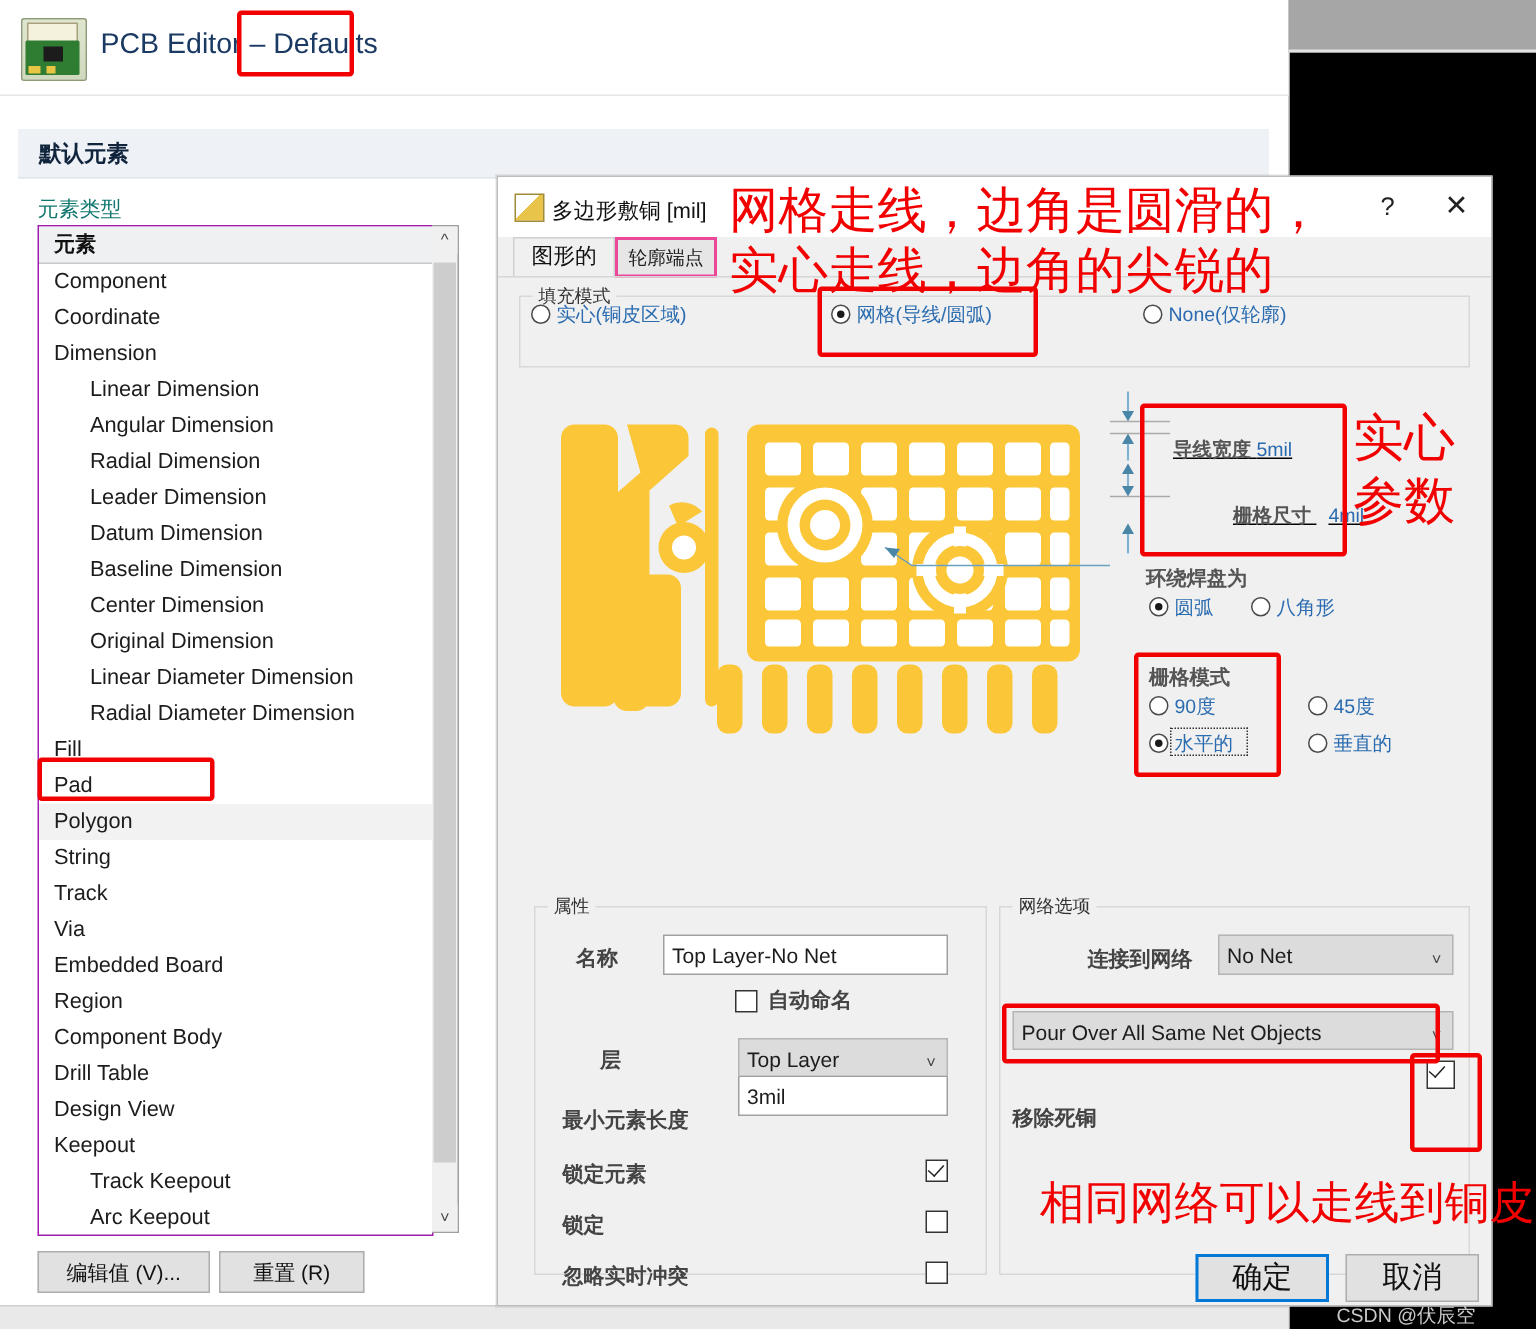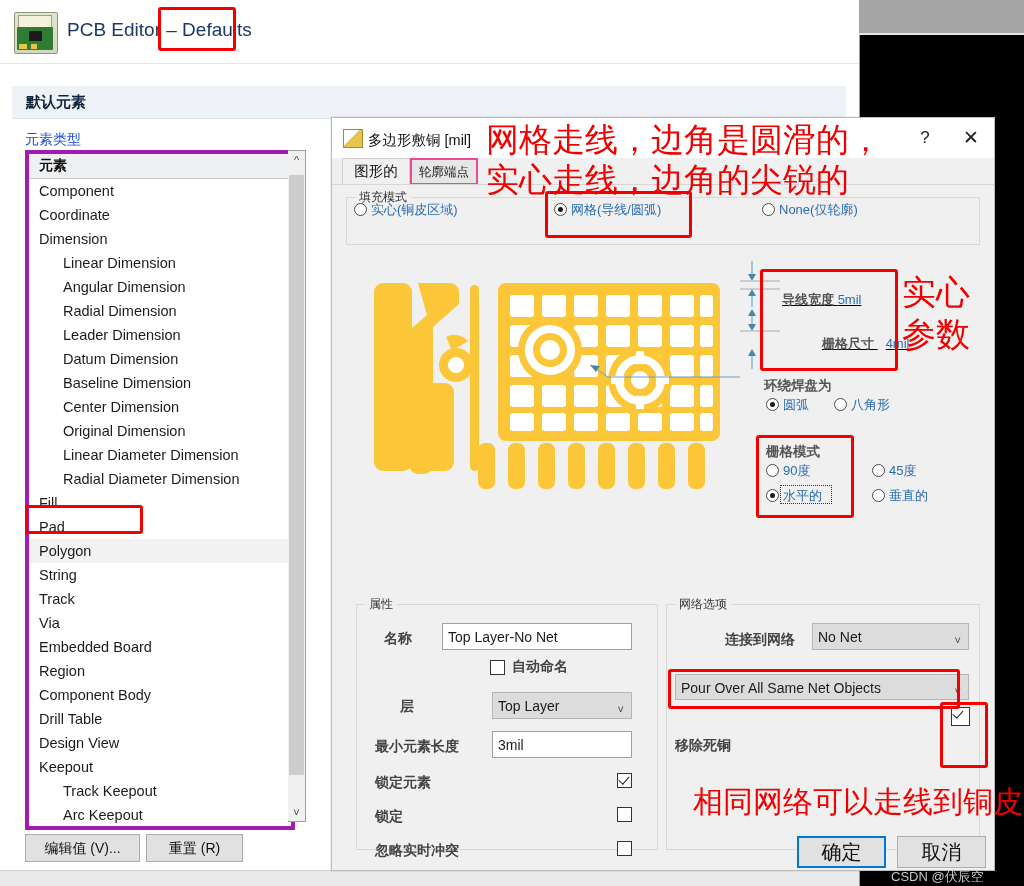--- a/index.html
+++ b/index.html
@@ -39,24 +39,24 @@
     border:3px solid #f20000;border-radius:3px;
   }
   #bg-section-header{
     position:absolute;left:12px;top:86px;width:834px;height:32px;
     background:#eef1f6;border-bottom:1px solid #dfe3ea;
   }
   #bg-section-header span{
     position:absolute;left:14px;top:7px;font-size:15px;font-weight:bold;color:#10243c;
     font-family:"Liberation Sans","DejaVu Sans",sans-serif;
   }
-  #list-caption{position:absolute;left:25px;top:131px;font-size:14px;color:#1d4ed8;}
+  #list-caption{position:absolute;left:25px;top:131px;font-size:14px;color:#0f766e;}
   #elem-list{
     position:absolute;left:25px;top:150px;width:262px;height:672px;
-    background:#ffffff;border:4px solid #a21caf;overflow:hidden;
+    background:#ffffff;border:1px solid #a21caf;overflow:hidden;
   }
   #elem-list .hdr{
     height:25px;background:#eef0f2;border-bottom:1px solid #c8c8c8;
     font-size:14px;font-weight:bold;color:#111;padding:3px 0 0 10px;box-sizing:border-box;
   }
   #elem-list .row{
     height:24px;line-height:24px;font-size:14.5px;color:#1c1c1c;padding-left:10px;white-space:nowrap;
   }
   #elem-list .row.indent{padding-left:34px;}
   #elem-list .row.sel{background:#f2f2f2;}
@@ -462,21 +462,21 @@
     <div class="plabel" style="left:42px;top:445px">名称</div>
     <div class="tinput" style="left:100px;top:438px;width:190px;height:27px;line-height:23px">Top Layer-No Net</div>
     <div class="cbox" style="left:148px;top:475px"></div>
     <div class="plabel" style="left:170px;top:473px">自动命名</div>
     <div class="plabel" style="left:58px;top:513px">层</div>
     <div class="tinput combo" style="left:150px;top:507px;width:140px;height:27px;line-height:23px">
       <span>Top Layer</span>
       <span class="chev">˅</span>
     </div>
     <div class="plabel" style="left:33px;top:553px">最小元素长度</div>
-    <div class="tinput" style="left:150px;top:546px;width:140px;height:27px;line-height:23px">3mil</div>
+    <div class="tinput" style="left:150px;top:532px;width:140px;height:27px;line-height:23px">3mil</div>
     <div class="plabel" style="left:33px;top:589px">锁定元素</div>
     <div class="cbox on" style="left:275px;top:588px"></div>
     <div class="plabel" style="left:33px;top:623px">锁定</div>
     <div class="cbox" style="left:275px;top:622px"></div>
     <div class="plabel" style="left:33px;top:657px">忽略实时冲突</div>
     <div class="cbox" style="left:275px;top:656px"></div>
 
     <div class="group" id="grp-net">
       <div class="legend">网络选项</div>
     </div>

